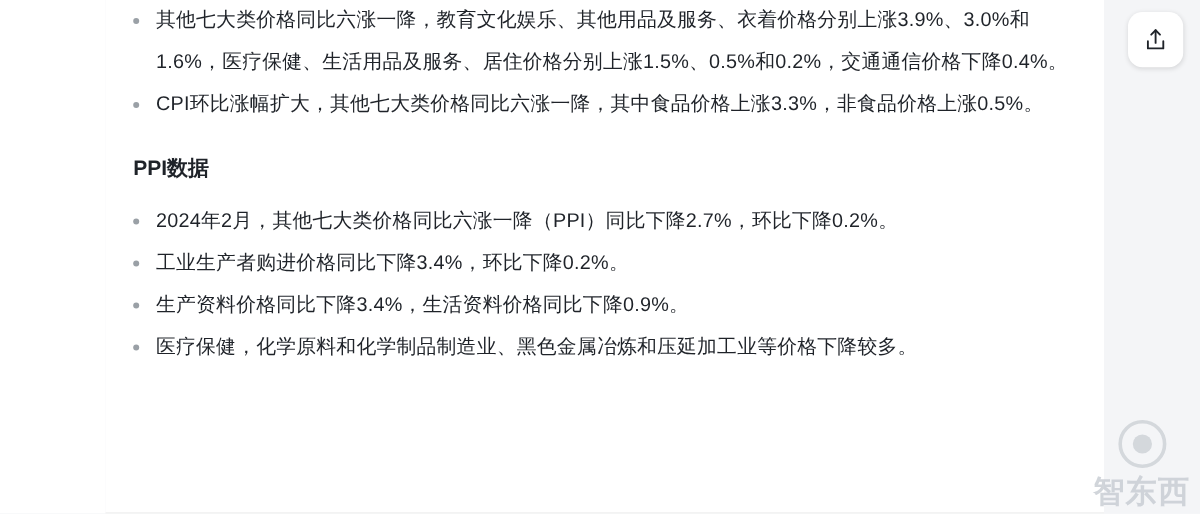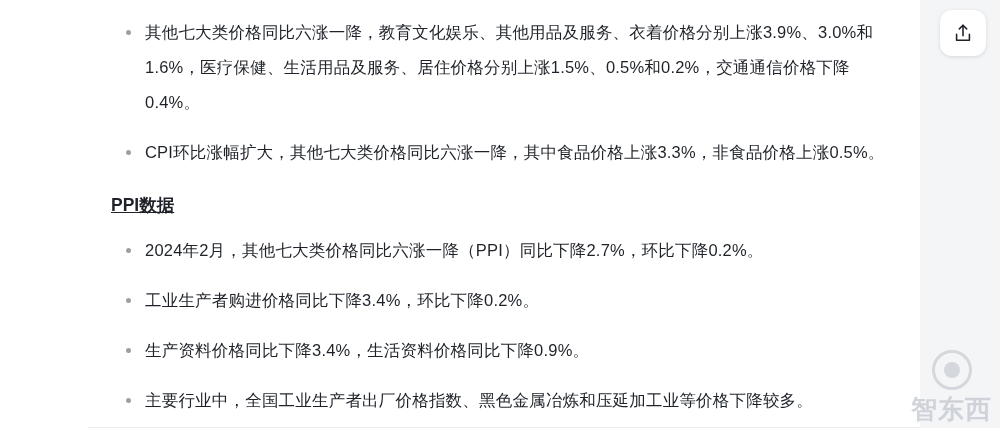--- a/index.html
+++ b/index.html
@@ -48,39 +48,38 @@
     margin: 0;
     padding: 0;
   }
   ul.bullets li {
     position: relative;
     padding-left: 30px;
     color: #1f2329;
     font-size: 16.5px;
     line-height: 35px;
     letter-spacing: 0.2px;
-    margin: 15px;
+    margin: 0;
   }
   ul.bullets li::before {
     content: "";
     position: absolute;
     left: 11px;
     top: 15px;
     width: 5px;
     height: 5px;
     border-radius: 50%;
     background: #9aa0a6;
   }
   .section-title {
     font-size: 17.5px;
     font-weight: bold;
     color: #1f2329;
     margin: 22px 0 14px 11px;
     line-height: 26px;
-    text-decoration: underline;
   }
   .block-top {
     padding-top: 2px;
   }
   
   .share-btn {
     position: absolute;
     right: 14px;
     top: 10px;
     width: 46px;
@@ -152,21 +151,21 @@
       <li>其他七大类价格同比六涨一降，教育文化娱乐、其他用品及服务、衣着价格分别上涨3.9%、3.0%和1.6%，医疗保健、生活用品及服务、居住价格分别上涨1.5%、0.5%和0.2%，交通通信价格下降0.4%。</li>
       <li>CPI环比涨幅扩大，其他七大类价格同比六涨一降，其中食品价格上涨3.3%，非食品价格上涨0.5%。</li>
     </ul>
 
     <div class="section-title">PPI数据</div>
 
     <ul class="bullets">
       <li>2024年2月，其他七大类价格同比六涨一降（PPI）同比下降2.7%，环比下降0.2%。</li>
       <li>工业生产者购进价格同比下降3.4%，环比下降0.2%。</li>
       <li>生产资料价格同比下降3.4%，生活资料价格同比下降0.9%。</li>
-      <li>主要行业中，全国工业生产者出厂价格指数、黑色金属冶炼和压延加工业等价格下降较多。</li>
+      <li>医疗保健，化学原料和化学制品制造业、黑色金属冶炼和压延加工业等价格下降较多。</li>
     </ul>
 
   </div>
 
   <div class="doc-bottom-line"></div>
 
   <div class="share-btn">
     <span>
       <svg width="22" height="22" viewBox="0 0 24 24" fill="none" stroke="#1f2329" stroke-width="1.7" stroke-linecap="round" stroke-linejoin="round">
         <path d="M12 3.5 L12 15"></path>

